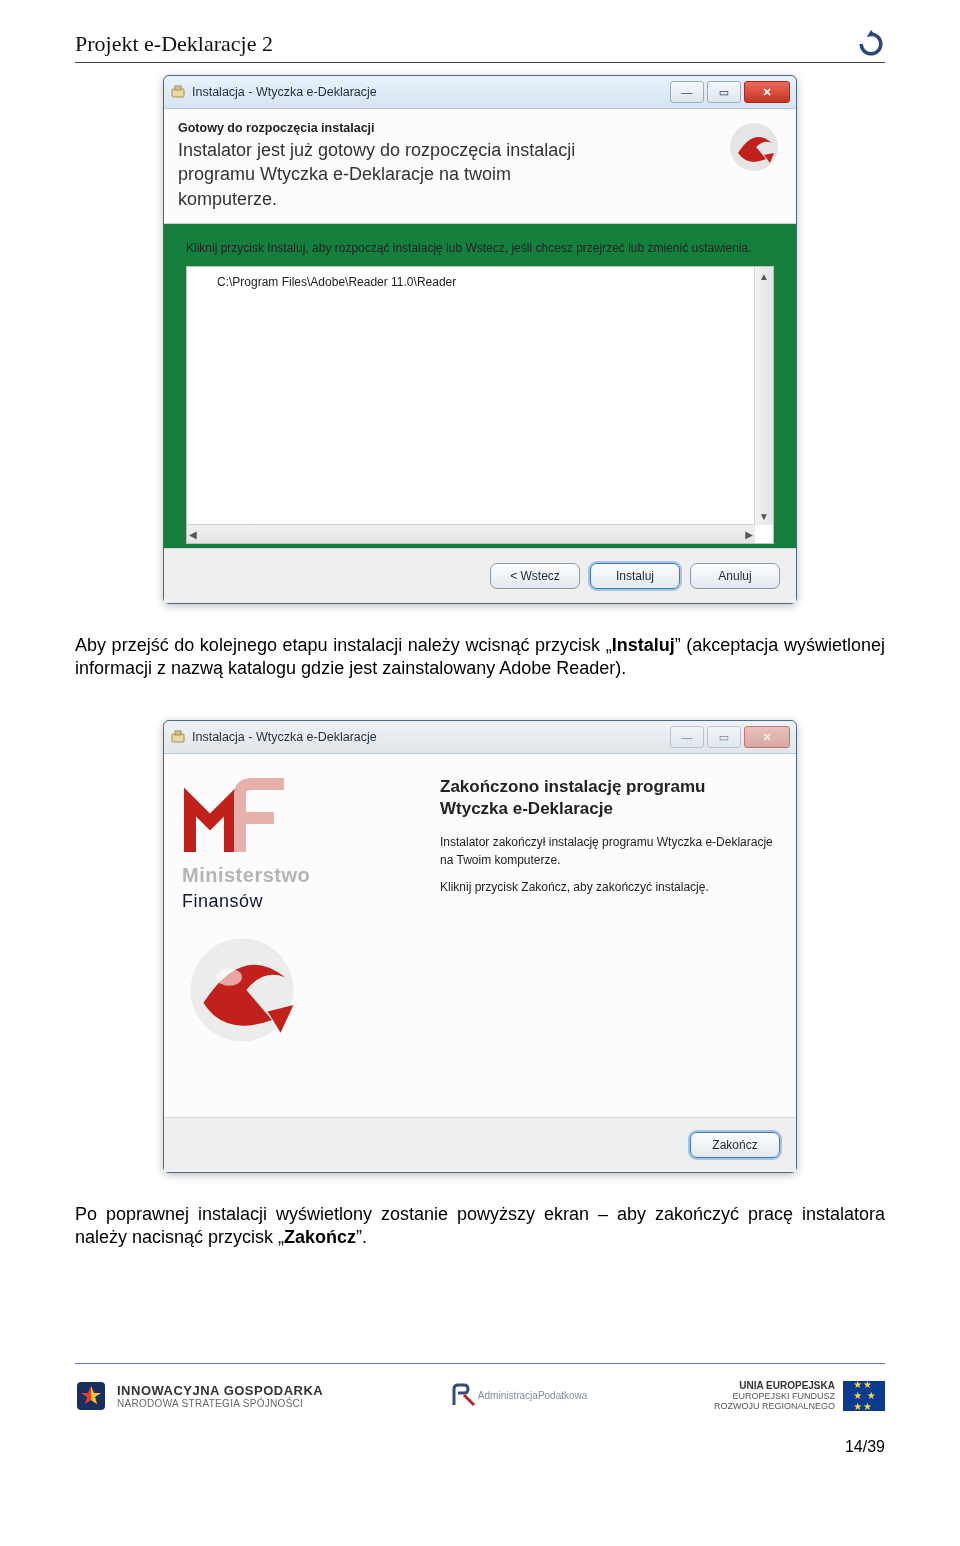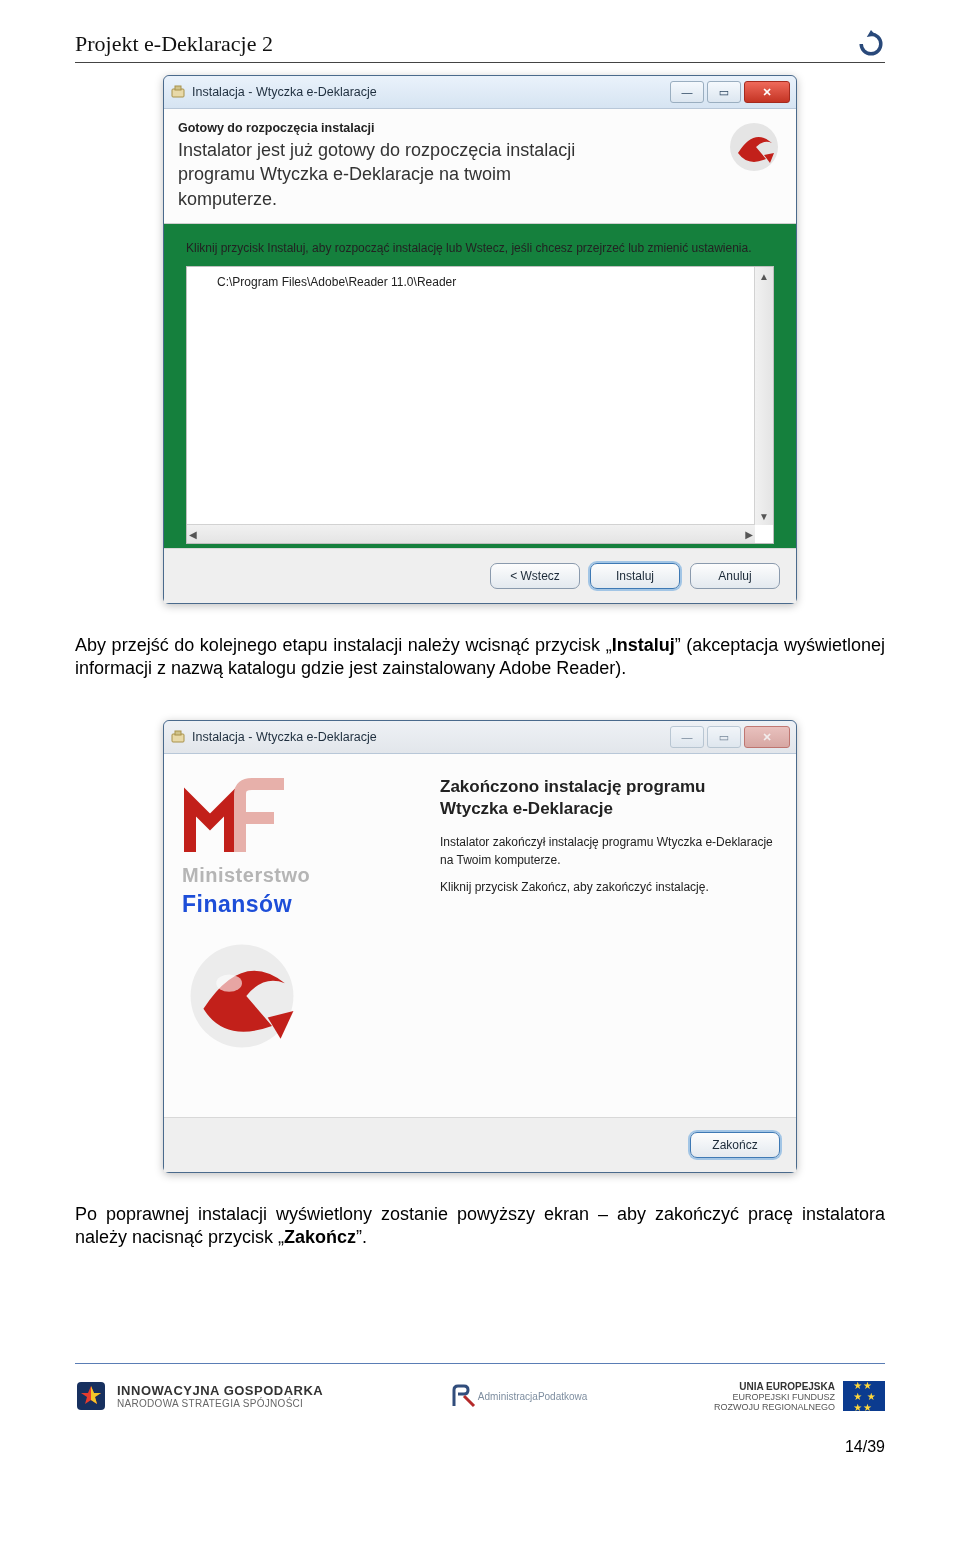--- a/index.html
+++ b/index.html
@@ -38,25 +38,25 @@
   
   .win.disabled .titlebar{background:linear-gradient(#eef1f5,#e2e6eb)}
   .win.disabled .wbtn{opacity:.6}
   .win.disabled .wbtn.close{background:linear-gradient(#e7a39b,#cf7d73);color:#faeeec}
   .split{display:flex;background:#fcfcfc}
   .split .left{width:240px;padding:24px 14px 10px 18px;display:flex;flex-direction:column;align-items:flex-start;gap:8px}
   .split .right{flex:1;padding:22px 20px 10px 4px}
   .done-title{font-weight:bold;font-size:17px;line-height:1.3;margin-bottom:14px}
   .done-line{font-size:12px;line-height:1.45;margin-bottom:10px}
   .mf-logo-text1{font-family:Arial,sans-serif;font-size:20px;color:#b5b5b5;font-weight:bold;letter-spacing:.5px}
-  .mf-logo-text2{font-family:Arial,sans-serif;font-size:23px;color:#1d4ed8;font-weight:bold;letter-spacing:.5px;margin-top:-4px}
+  .mf-logo-text2{font-family:Arial,sans-serif;font-size:18px;color:#0f172a;font-weight:normal;letter-spacing:.5px;margin-top:-4px}
   .btnrow.single{justify-content:flex-end}
   
   .footer-rule{border:none;border-top:1px solid #5a7db5;margin:40px 0 16px 0}
-  .footer{display:flex;align-items:flex-end;justify-content:space-between;font-family:Arial,sans-serif;font-size:11px;color:#444}
+  .footer{display:flex;align-items:center;justify-content:space-between;font-family:Arial,sans-serif;font-size:11px;color:#444}
   .ft-block{display:flex;align-items:center;gap:10px}
   .ig-badge{width:32px;height:32px}
   .ig-text .l1{font-weight:bold;font-size:13px;color:#333;letter-spacing:.5px}
   .ig-text .l2{font-size:10px;color:#666;letter-spacing:.3px}
   .ap-box{display:flex;flex-direction:row;align-items:center;font-size:10px;color:#7e8ea0}
   .ap-ic{width:28px;height:28px;margin-bottom:2px}
   .eu-box{display:flex;align-items:center;gap:8px}
   .eu-text{text-align:right}
   .eu-text .l1{font-weight:bold;font-size:10px;color:#333}
   .eu-text .l2{font-size:9px;color:#555}

